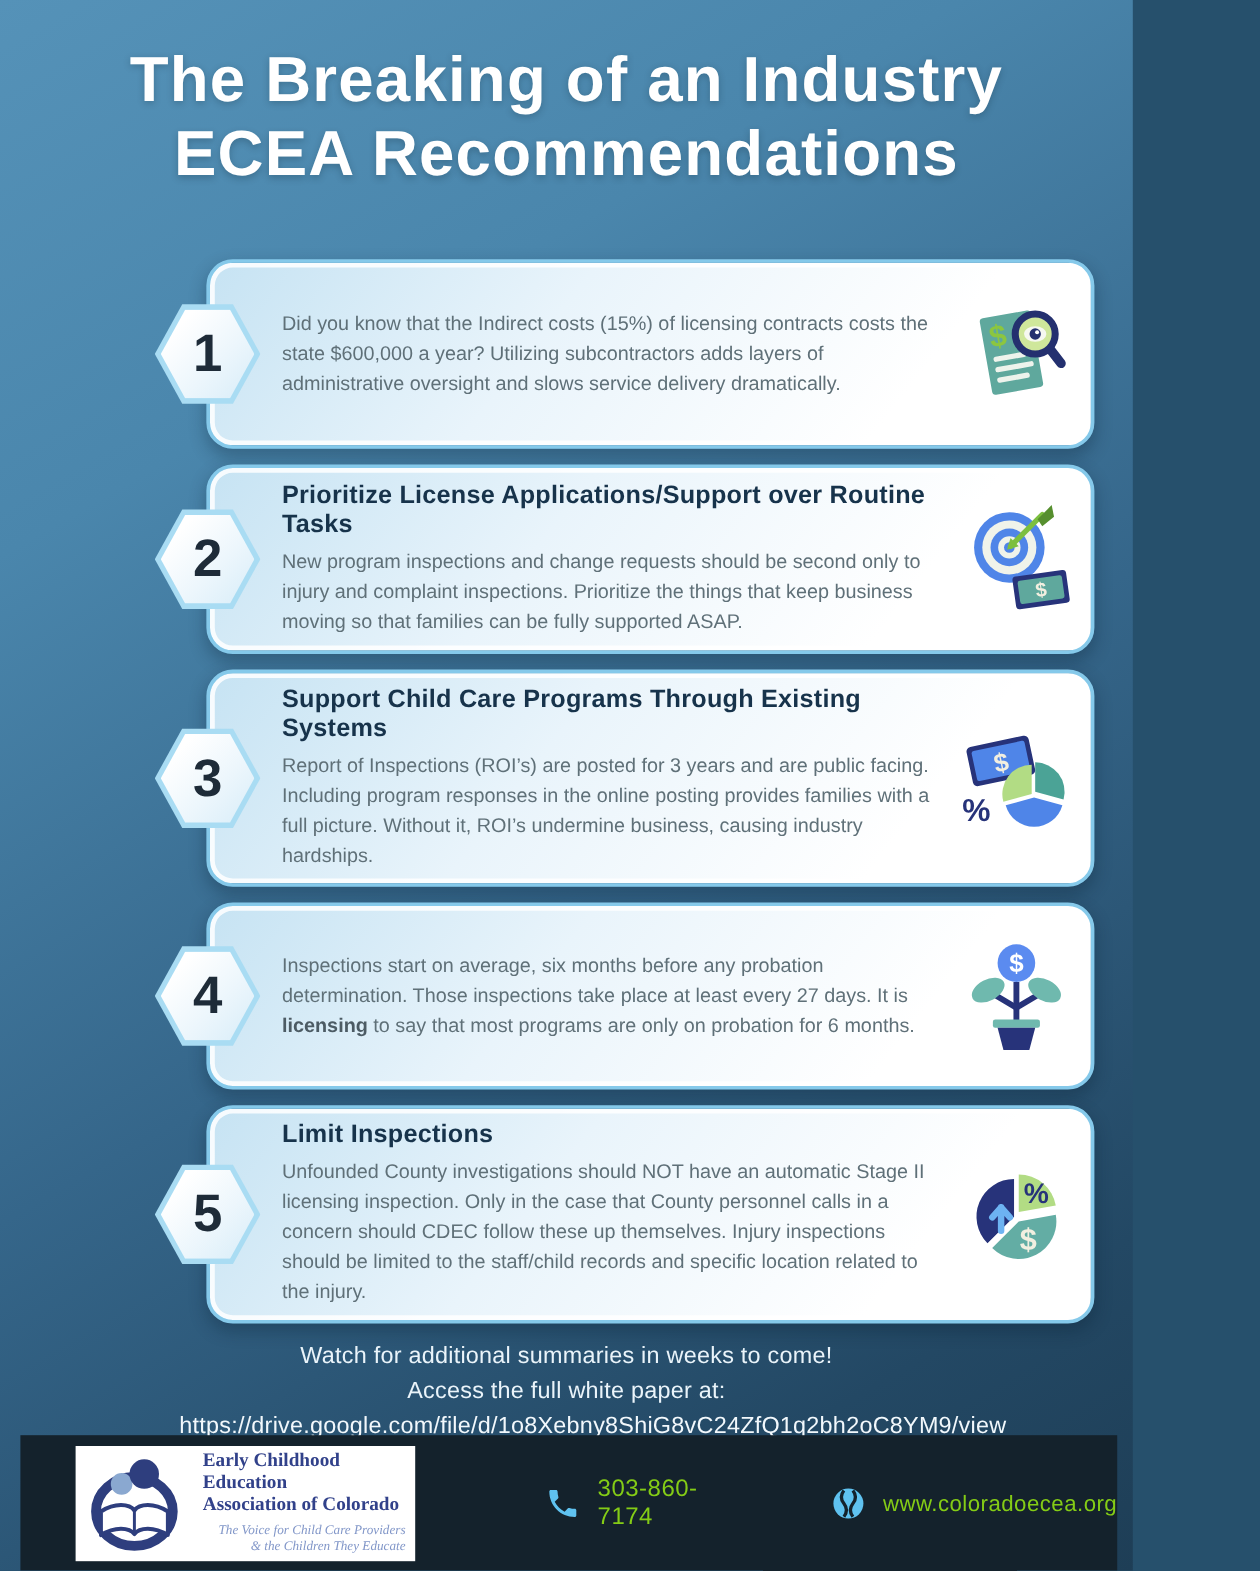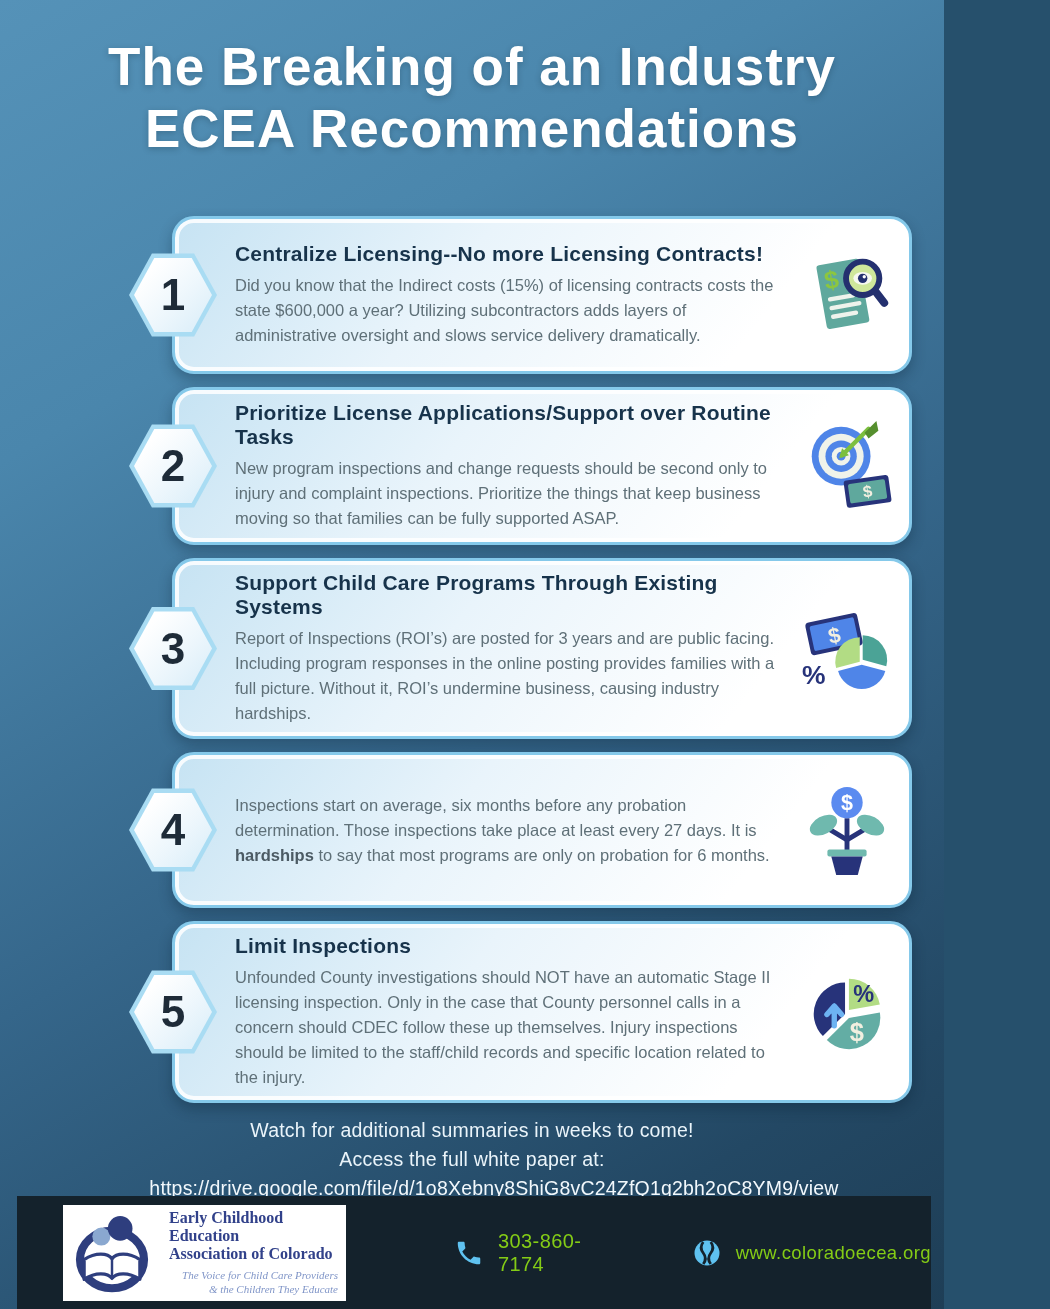--- a/index.html
+++ b/index.html
@@ -110,21 +110,20 @@
     </div>
   </div>
 
   <div class="cards">
   <article class="card">
     <div class="badge">
       <div class="badge-inner">
         <span class="num">1</span>
       </div>
     </div>
-    <h2 class="card-title">Centralize Licensing--No more Licensing Contracts!</h2>
     <p class="card-body">Did you know that the Indirect costs (15%) of licensing contracts costs the state $600,000 a year?  Utilizing subcontractors adds layers of administrative oversight and slows service delivery dramatically.</p>
     <div class="card-icon">
           <svg viewBox="0 0 100 100">
     <g transform="rotate(-10 45 50)">
       <rect x="24" y="16" width="44" height="66" rx="3" fill="#5fa89d"></rect>
       <text x="37" y="42" text-anchor="middle" font-family="Liberation Sans, sans-serif" font-weight="bold" font-size="26" fill="#8cc63f">$</text>
       <rect x="30" y="50" width="28" height="4.5" rx="2" fill="#eef3ec"></rect>
       <rect x="30" y="59" width="33" height="4.5" rx="2" fill="#eef3ec"></rect>
       <rect x="30" y="68" width="28" height="4.5" rx="2" fill="#eef3ec"></rect>
     </g>
@@ -186,21 +185,21 @@
   </svg>
         </div>
   </article>
 
   <article class="card">
     <div class="badge">
       <div class="badge-inner">
         <span class="num">4</span>
       </div>
     </div>
-    <p class="card-body">Inspections start on average, six months before any probation determination.  Those inspections take place at least every 27 days.  It is <b>hardships</b> to say that most programs are only on probation for 6 months.</p>
+    <p class="card-body">Inspections start on average, six months before any probation determination.  Those inspections take place at least every 27 days.  It is <b>licensing</b> to say that most programs are only on probation for 6 months.</p>
     <div class="card-icon">
           <svg viewBox="0 0 100 100">
     <path d="M50 38 L50 72" stroke="#27337a" stroke-width="5"></path>
     <path d="M50 60 L30 48 M50 60 L70 48" stroke="#27337a" stroke-width="5" stroke-linecap="round"></path>
     <ellipse cx="26" cy="45" rx="15" ry="9" fill="#6fb9ae" transform="rotate(-28 26 45)"></ellipse>
     <ellipse cx="74" cy="45" rx="15" ry="9" fill="#6fb9ae" transform="rotate(28 74 45)"></ellipse>
     <circle cx="50" cy="22" r="16" fill="#5b8bf0"></circle>
     <text x="50" y="30" text-anchor="middle" font-family="Liberation Sans, sans-serif" font-weight="bold" font-size="22" fill="#ffffff">$</text>
     <rect x="30" y="70" width="40" height="7" rx="2" fill="#6fb9ae"></rect>
     <path d="M34 77 L66 77 L61 96 L39 96 Z" fill="#27337a"></path>

